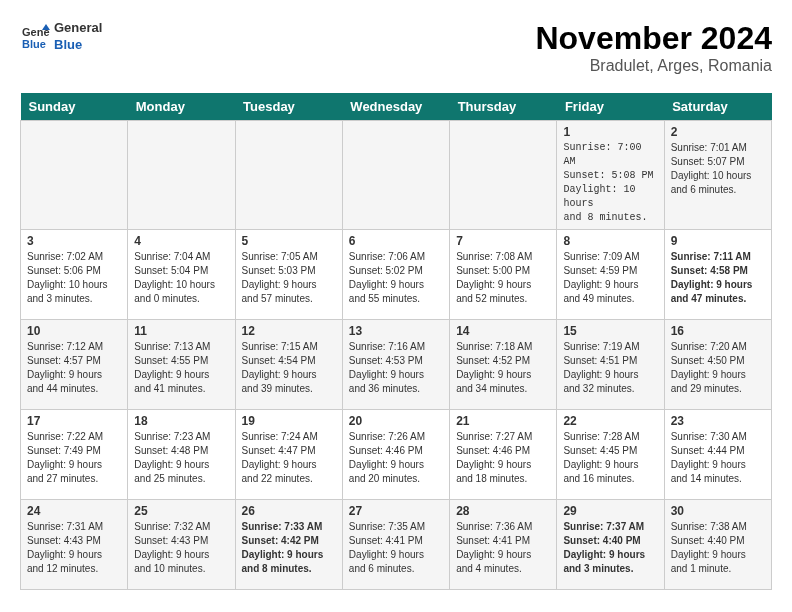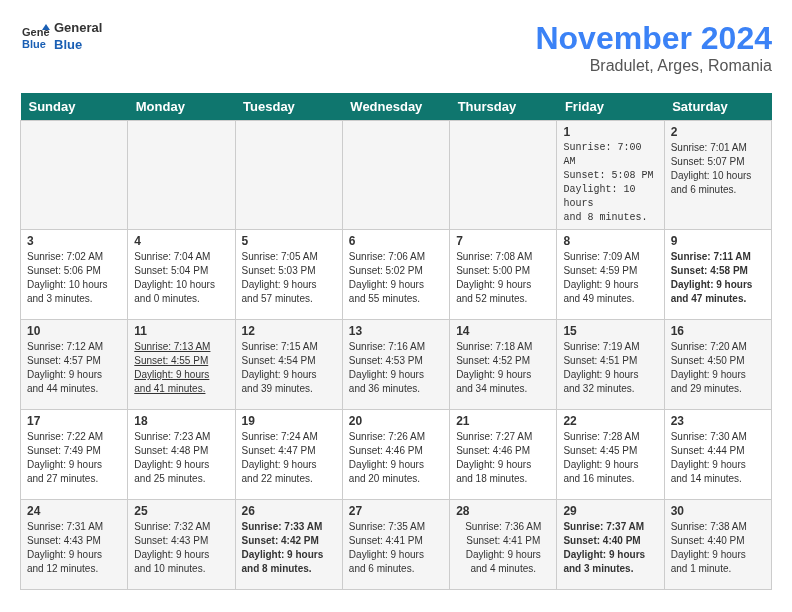--- a/index.html
+++ b/index.html
@@ -20,21 +20,21 @@
       height: 30px;
       margin-right: 4px;
     }
     .title-section {
       text-align: right;
       margin-bottom: 10px;
     }
     .main-title {
       font-size: 32px;
       font-weight: bold;
-      color: #3b82f6;
+      color: #000000;
     }
     .sub-title {
       font-size: 16px;
       color: #555;
     }
     table {
       width: 100%;
       border-collapse: collapse;
       table-layout: fixed;
     }
@@ -185,21 +185,21 @@
       <tr>
         <td>
           <div class="day-number">10</div>
           <div class="day-info" style="white-space: pre-line;">Sunrise: 7:12 AM
 Sunset: 4:57 PM
 Daylight: 9 hours
 and 44 minutes.</div>
         </td>
         <td>
           <div class="day-number">11</div>
-          <div class="day-info" style="white-space: pre-line; text-decoration: underline;">Sunrise: 7:13 AM
+          <div class="day-info" style="white-space: pre-line;">Sunrise: 7:13 AM
 Sunset: 4:55 PM
 Daylight: 9 hours
 and 41 minutes.</div>
         </td>
         <td>
           <div class="day-number">12</div>
           <div class="day-info" style="white-space: pre-line;">Sunrise: 7:15 AM
 Sunset: 4:54 PM
 Daylight: 9 hours
 and 39 minutes.</div>
@@ -308,21 +308,21 @@
         </td>
         <td>
           <div class="day-number">27</div>
           <div class="day-info" style="white-space: pre-line;">Sunrise: 7:35 AM
 Sunset: 4:41 PM
 Daylight: 9 hours
 and 6 minutes.</div>
         </td>
         <td>
           <div class="day-number">28</div>
-          <div class="day-info" style="white-space: pre-line; text-align: center;">Sunrise: 7:36 AM
+          <div class="day-info" style="white-space: pre-line;">Sunrise: 7:36 AM
 Sunset: 4:41 PM
 Daylight: 9 hours
 and 4 minutes.</div>
         </td>
         <td>
           <div class="day-number">29</div>
           <div class="day-info" style="white-space: pre-line; font-weight: bold;">Sunrise: 7:37 AM
 Sunset: 4:40 PM
 Daylight: 9 hours
 and 3 minutes.</div>

